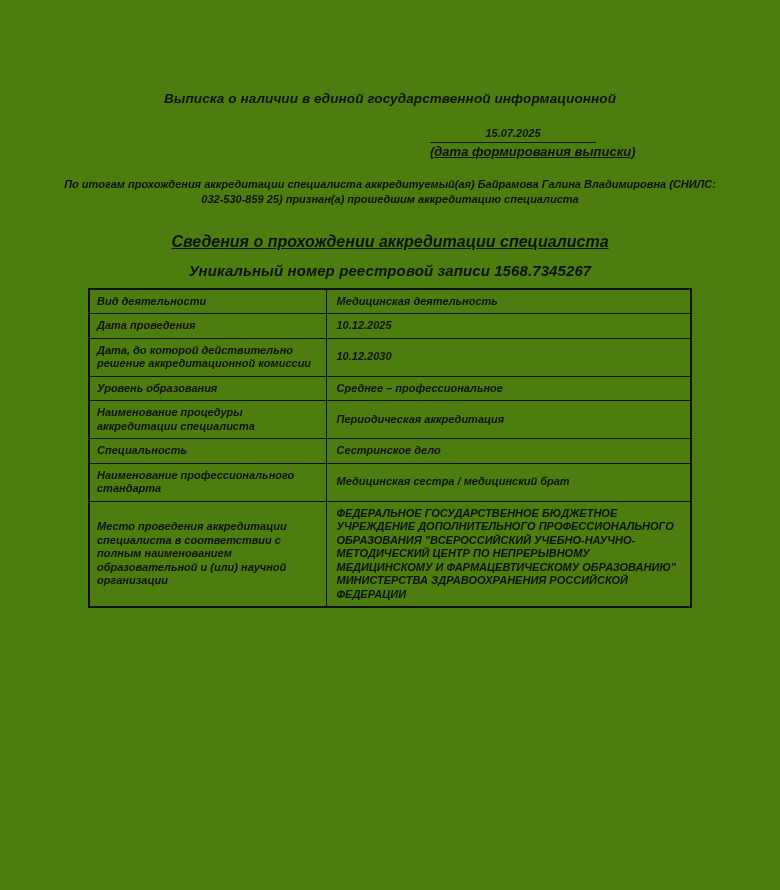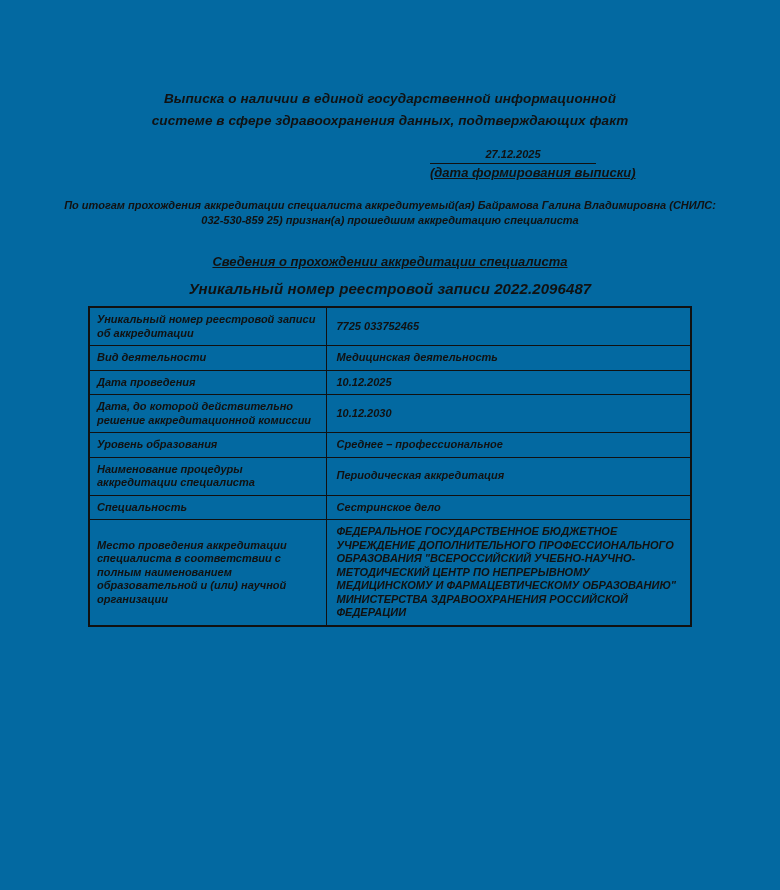--- a/index.html
+++ b/index.html
@@ -7,21 +7,21 @@
   body {
     width: 780px;
     height: 890px;
     font-family: "Liberation Sans", sans-serif;
     color: #111111;
     overflow: hidden;
   }
   .page {
     width: 780px;
     height: 890px;
-    background: #0369a1;
+    background: #4d7c0f;
     padding-top: 88px;
     position: relative;
   }
   
   .bi { font-weight: bold; font-style: italic; }
 
   .doc-title {
     text-align: center;
     font-size: 13.5px;
     line-height: 21.5px;
@@ -51,21 +51,21 @@
     margin: 18px auto 0;
     max-width: 672px;
     text-align: center;
     font-size: 11px;
     line-height: 15px;
   }
 
   .section-subtitle {
     margin-top: 26px;
     text-align: center;
-    font-size: 13px;
+    font-size: 16px;
     text-decoration: underline;
   }
 
   .registry-heading {
     margin-top: 11px;
     text-align: center;
     font-size: 15px;
     letter-spacing: 0.1px;
   }
 
@@ -88,41 +88,36 @@
   .acc-table td.label-cell { width: 237px; }
   .acc-table td.value-cell { padding-left: 10px; }
 </style>
 </head>
 <body>
 
 <div class="page">
 
   <div class="doc-title bi">
     <div>Выписка о наличии в единой государственной информационной</div>
-    <div>системе в сфере здравоохранения данных, подтверждающих факт</div>
   </div>
 
   <div class="date-block">
-    <span class="date-value bi">27.12.2025</span>
+    <span class="date-value bi">15.07.2025</span>
     <span class="date-caption bi">(дата формирования выписки)</span>
   </div>
 
   <p class="intro bi">По итогам прохождения аккредитации специалиста аккредитуемый(ая) Байрамова Галина Владимировна (СНИЛС: 032-530-859 25) признан(а) прошедшим аккредитацию специалиста</p>
 
   <div class="section-subtitle bi">Сведения о прохождении аккредитации специалиста</div>
 
-  <div class="registry-heading bi">Уникальный номер реестровой записи 2022.2096487</div>
+  <div class="registry-heading bi">Уникальный номер реестровой записи 1568.7345267</div>
 
   <table class="acc-table">
     <tbody>
 
-        <tr>
-          <td class="label-cell">Уникальный номер реестровой записи об аккредитации</td>
-          <td class="value-cell">7725 033752465</td>
-        </tr>
 
         <tr>
           <td class="label-cell">Вид деятельности</td>
           <td class="value-cell">Медицинская деятельность</td>
         </tr>
 
 
         <tr>
           <td class="label-cell">Дата проведения</td>
           <td class="value-cell">10.12.2025</td>
@@ -141,20 +136,24 @@
         <tr>
           <td class="label-cell">Наименование процедуры аккредитации специалиста</td>
           <td class="value-cell">Периодическая аккредитация</td>
         </tr>
 
         <tr>
           <td class="label-cell">Специальность</td>
           <td class="value-cell">Сестринское дело</td>
         </tr>
 
+        <tr>
+          <td class="label-cell">Наименование профессионального стандарта</td>
+          <td class="value-cell">Медицинская сестра / медицинский брат</td>
+        </tr>
 
         <tr>
           <td class="label-cell">Место проведения аккредитации специалиста в соответствии с полным наименованием образовательной и (или) научной организации</td>
           <td class="value-cell">ФЕДЕРАЛЬНОЕ ГОСУДАРСТВЕННОЕ БЮДЖЕТНОЕ УЧРЕЖДЕНИЕ ДОПОЛНИТЕЛЬНОГО ПРОФЕССИОНАЛЬНОГО ОБРАЗОВАНИЯ "ВСЕРОССИЙСКИЙ УЧЕБНО-НАУЧНО-МЕТОДИЧЕСКИЙ ЦЕНТР ПО НЕПРЕРЫВНОМУ МЕДИЦИНСКОМУ И ФАРМАЦЕВТИЧЕСКОМУ ОБРАЗОВАНИЮ" МИНИСТЕРСТВА ЗДРАВООХРАНЕНИЯ РОССИЙСКОЙ ФЕДЕРАЦИИ</td>
         </tr>
       </tbody>
   </table>
 
 </div>
 

